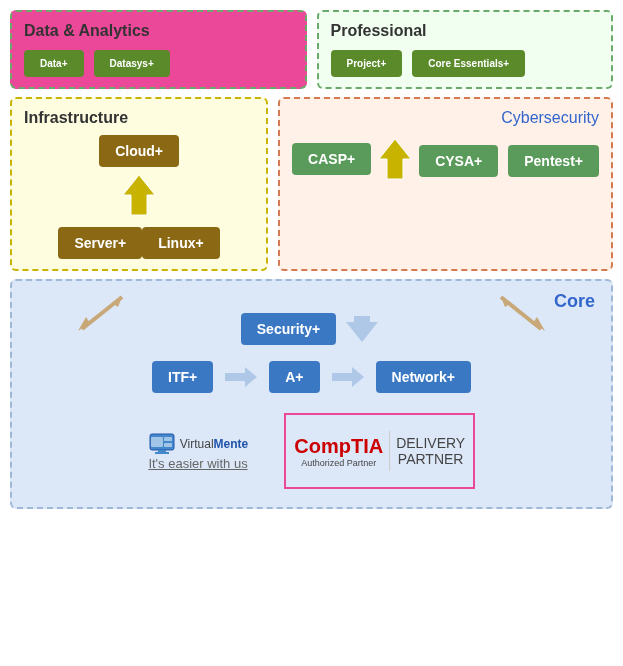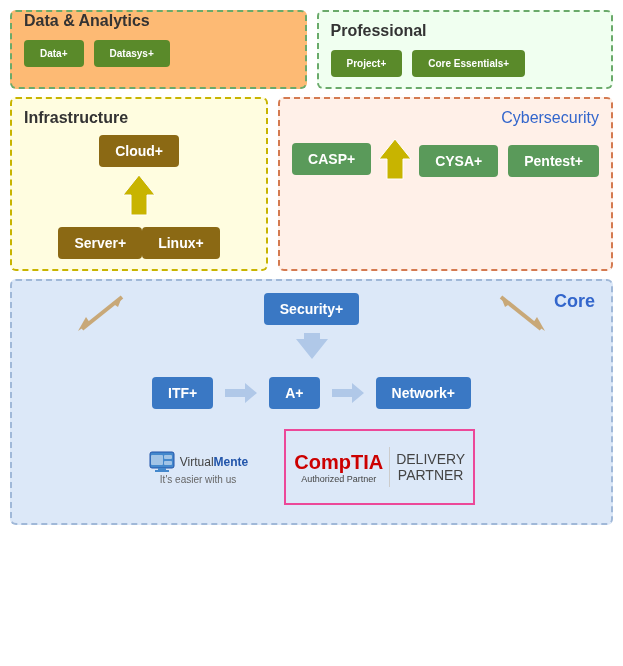--- a/index.html
+++ b/index.html
@@ -24,23 +24,23 @@
     .top-row {
       display: flex;
       gap: 10px;
       flex: 0 0 auto;
     }
 
     
     .data-analytics-box {
       flex: 1;
       border: 2px dashed #6aaa6a;
-      background: #fdba74;
+      background: #ec4899;
       border-radius: 6px;
-      padding: 0 12px;
+      padding: 10px 12px;
     }
     .data-analytics-box .box-title {
       color: #333;
       font-size: 16px;
       font-weight: bold;
       margin-bottom: 10px;
     }
     .data-analytics-box .btn-row {
       display: flex;
       gap: 10px;
@@ -218,22 +218,23 @@
     }
     .virtuallymente-logo .vm-brand {
       font-size: 12px;
       color: #444;
     }
     .virtuallymente-logo .vm-brand span {
       font-weight: bold;
       color: #2255aa;
     }
     .virtuallymente-logo .vm-tagline {
-      font-size: 10px;
+      font-size: 13px;
       color: #666;
+      text-decoration: underline;
     }
 
     .comptia-logo {
       display: flex;
       align-items: center;
       border: 1px solid #ccc;
       padding: 4px 8px;
       gap: 8px;
     }
     .comptia-main {
@@ -355,21 +356,21 @@
 
     <div class="diag-arrows-wrap">
 
       <svg width="50" height="40" viewBox="0 0 50 40">
         <polygon points="2,38 18,2 24,12 38,6 32,20 44,26 28,32 34,22 20,28" fill="none"></polygon>
         <line x1="46" y1="4" x2="6" y2="36" stroke="#c8a878" stroke-width="4"></line>
         <polygon points="2,38 14,30 10,24" fill="#c8a878"></polygon>
         <polygon points="46,4 36,10 42,14" fill="#c8a878"></polygon>
       </svg>
 
-      <div style="display:flex;flex-direction:column;align-items:center;gap:6px;">
+      <div style="display:flex;flex-direction:row;align-items:center;gap:6px;margin-top:20px;">
         <button class="btn-blue">Security+</button>
 
         <svg width="40" height="30" viewBox="0 0 40 30">
           <polygon points="20,28 4,8 12,8 12,2 28,2 28,8 36,8" fill="#b0c8e8"></polygon>
         </svg>
       </div>
 
       <svg width="50" height="40" viewBox="0 0 50 40">
         <line x1="4" y1="4" x2="44" y2="36" stroke="#c8a878" stroke-width="4"></line>
         <polygon points="48,38 36,30 40,24" fill="#c8a878"></polygon>

